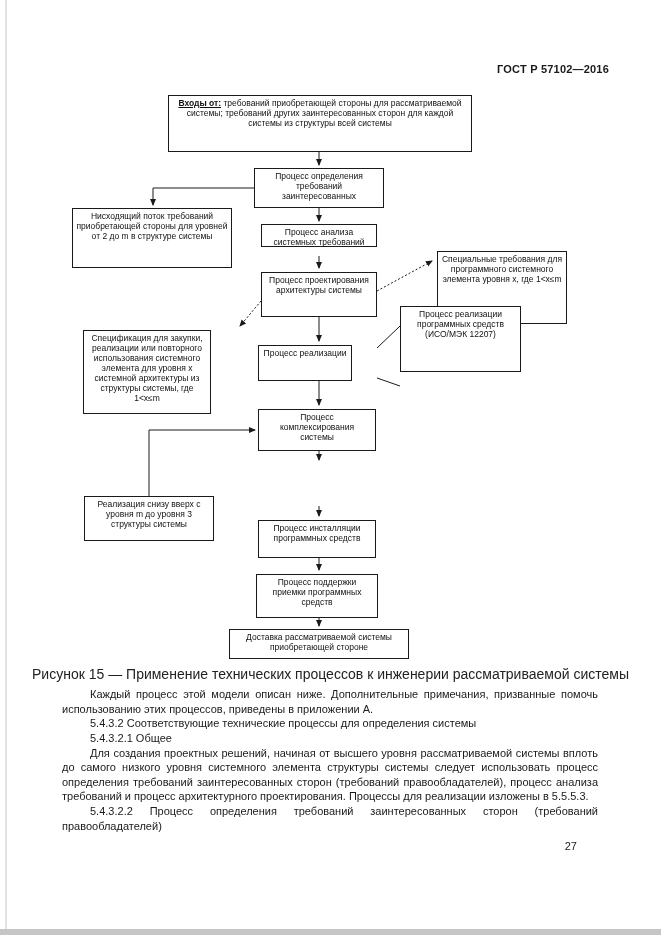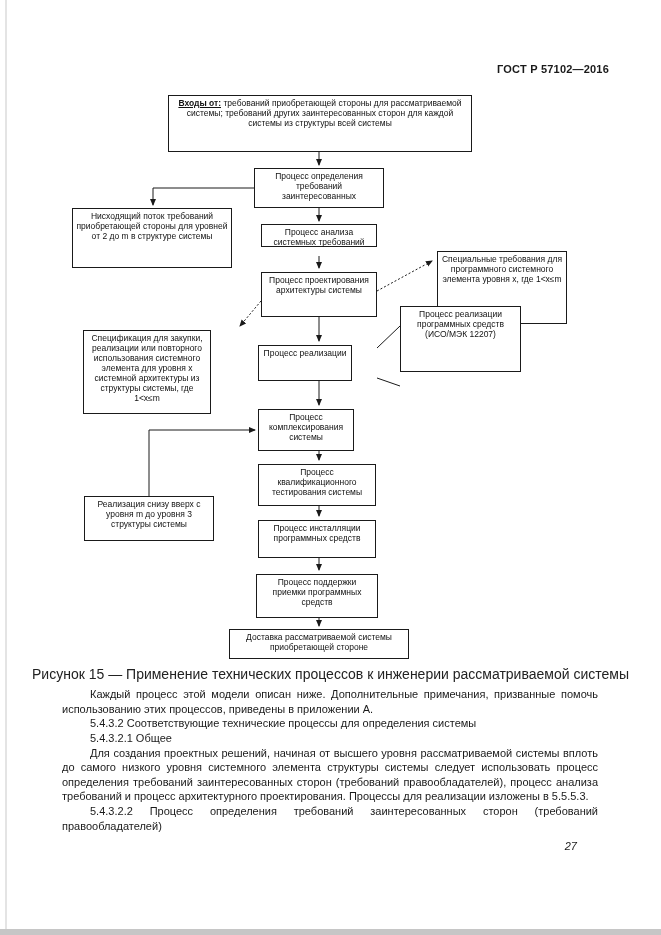--- a/index.html
+++ b/index.html
@@ -34,21 +34,21 @@
     position:absolute; top:666px; left:30px; width:601px;
     text-align:center; font-size:14px; color:#222;
   }
   .bodytext {
     position:absolute; left:62px; top:687px; width:536px;
     font-size:11px; line-height:1.33; text-align:justify;
   }
   .bodytext p { text-indent:28px; margin:0; }
   .pagenum {
     position:absolute; top:840px; left:0; width:577px;
-    text-align:right; font-size:11px;font-style:italic;
+    text-align:right; font-size:11px;
   }
 </style>
 </head>
 <body>
 
 <div class="page">
 
   <div class="scan-edge-left"></div>
   <div class="scan-edge-bottom"></div>
 
@@ -115,27 +115,24 @@
     </div>
 
     <div class="fbox" style="left:258px; top:345px; width:94px; height:36px;">
       <span>Процесс реализации</span>
     </div>
 
     <div class="fbox" style="left:400px; top:306px; width:121px; height:66px;">
       <span>Процесс реализации программных средств (ИСО/МЭК 12207)</span>
     </div>
 
-    <div class="fbox" style="left:258px; top:409px; width:96px; height:42px;">
+    <div class="fbox" style="left:258px; top:409px; width:118px; height:42px;">
       <span>Процесс комплексирования системы</span>
     </div>
 
-    <div class="fbox" style="left:258px; top:464px; width:118px; height:42px;">
-      <span>Процесс квалификационного тестирования системы</span>
-    </div>
 
     <div class="fbox" style="left:84px; top:496px; width:130px; height:45px;">
       <span>Реализация снизу вверх с уровня m до уровня 3 структуры системы</span>
     </div>
 
     <div class="fbox" style="left:258px; top:520px; width:118px; height:38px;">
       <span>Процесс инсталляции программных средств</span>
     </div>
 
     <div class="fbox" style="left:229px; top:629px; width:180px; height:30px;">

